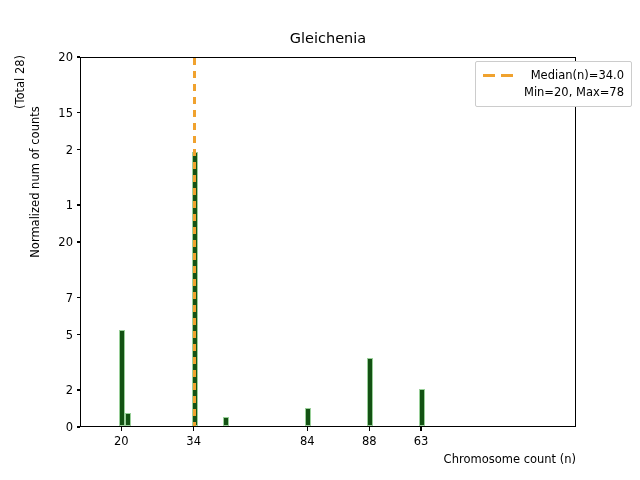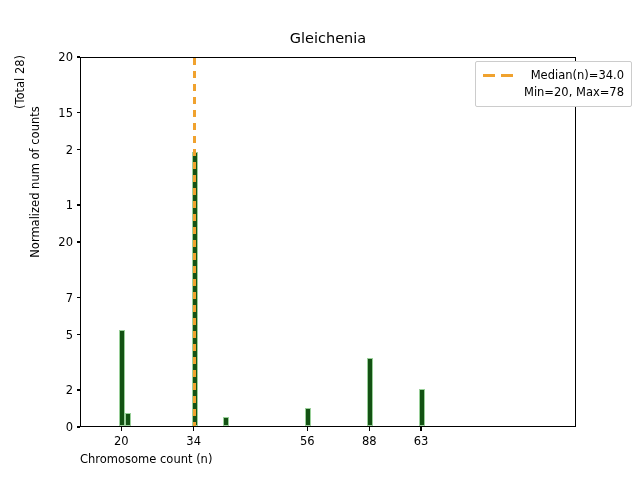--- a/index.html
+++ b/index.html
@@ -131,21 +131,21 @@
     width: 60px;
     text-align: center;
     font-size: 11.5px;
     line-height: 16px;
   }
   #x-axis-label {
     position: absolute;
     left: 80px;
     top: 452px;
     width: 496px;
-    text-align: left;
+    text-align: right;
     font-size: 11.5px;
     white-space: nowrap;
   }
   
   #legend {
     position: absolute;
     right: 8px;
     top: 61px;
     box-sizing: border-box;
     border: 1px solid #cccccc;
@@ -246,21 +246,21 @@
       <div class="x-tick" style="left: 41.3333px;">
         <div class="tick-mark"></div>
         <div class="tick-label">20</div>
       </div>
       <div class="x-tick" style="left: 113.667px;">
         <div class="tick-mark"></div>
         <div class="tick-label">34</div>
       </div>
       <div class="x-tick" style="left: 227.333px;">
         <div class="tick-mark"></div>
-        <div class="tick-label">56</div>
+        <div class="tick-label">84</div>
       </div>
       <div class="x-tick" style="left: 289.333px;">
         <div class="tick-mark"></div>
         <div class="tick-label">88</div>
       </div>
       <div class="x-tick" style="left: 341px;">
         <div class="tick-mark"></div>
         <div class="tick-label">63</div>
       </div>
     </div>

